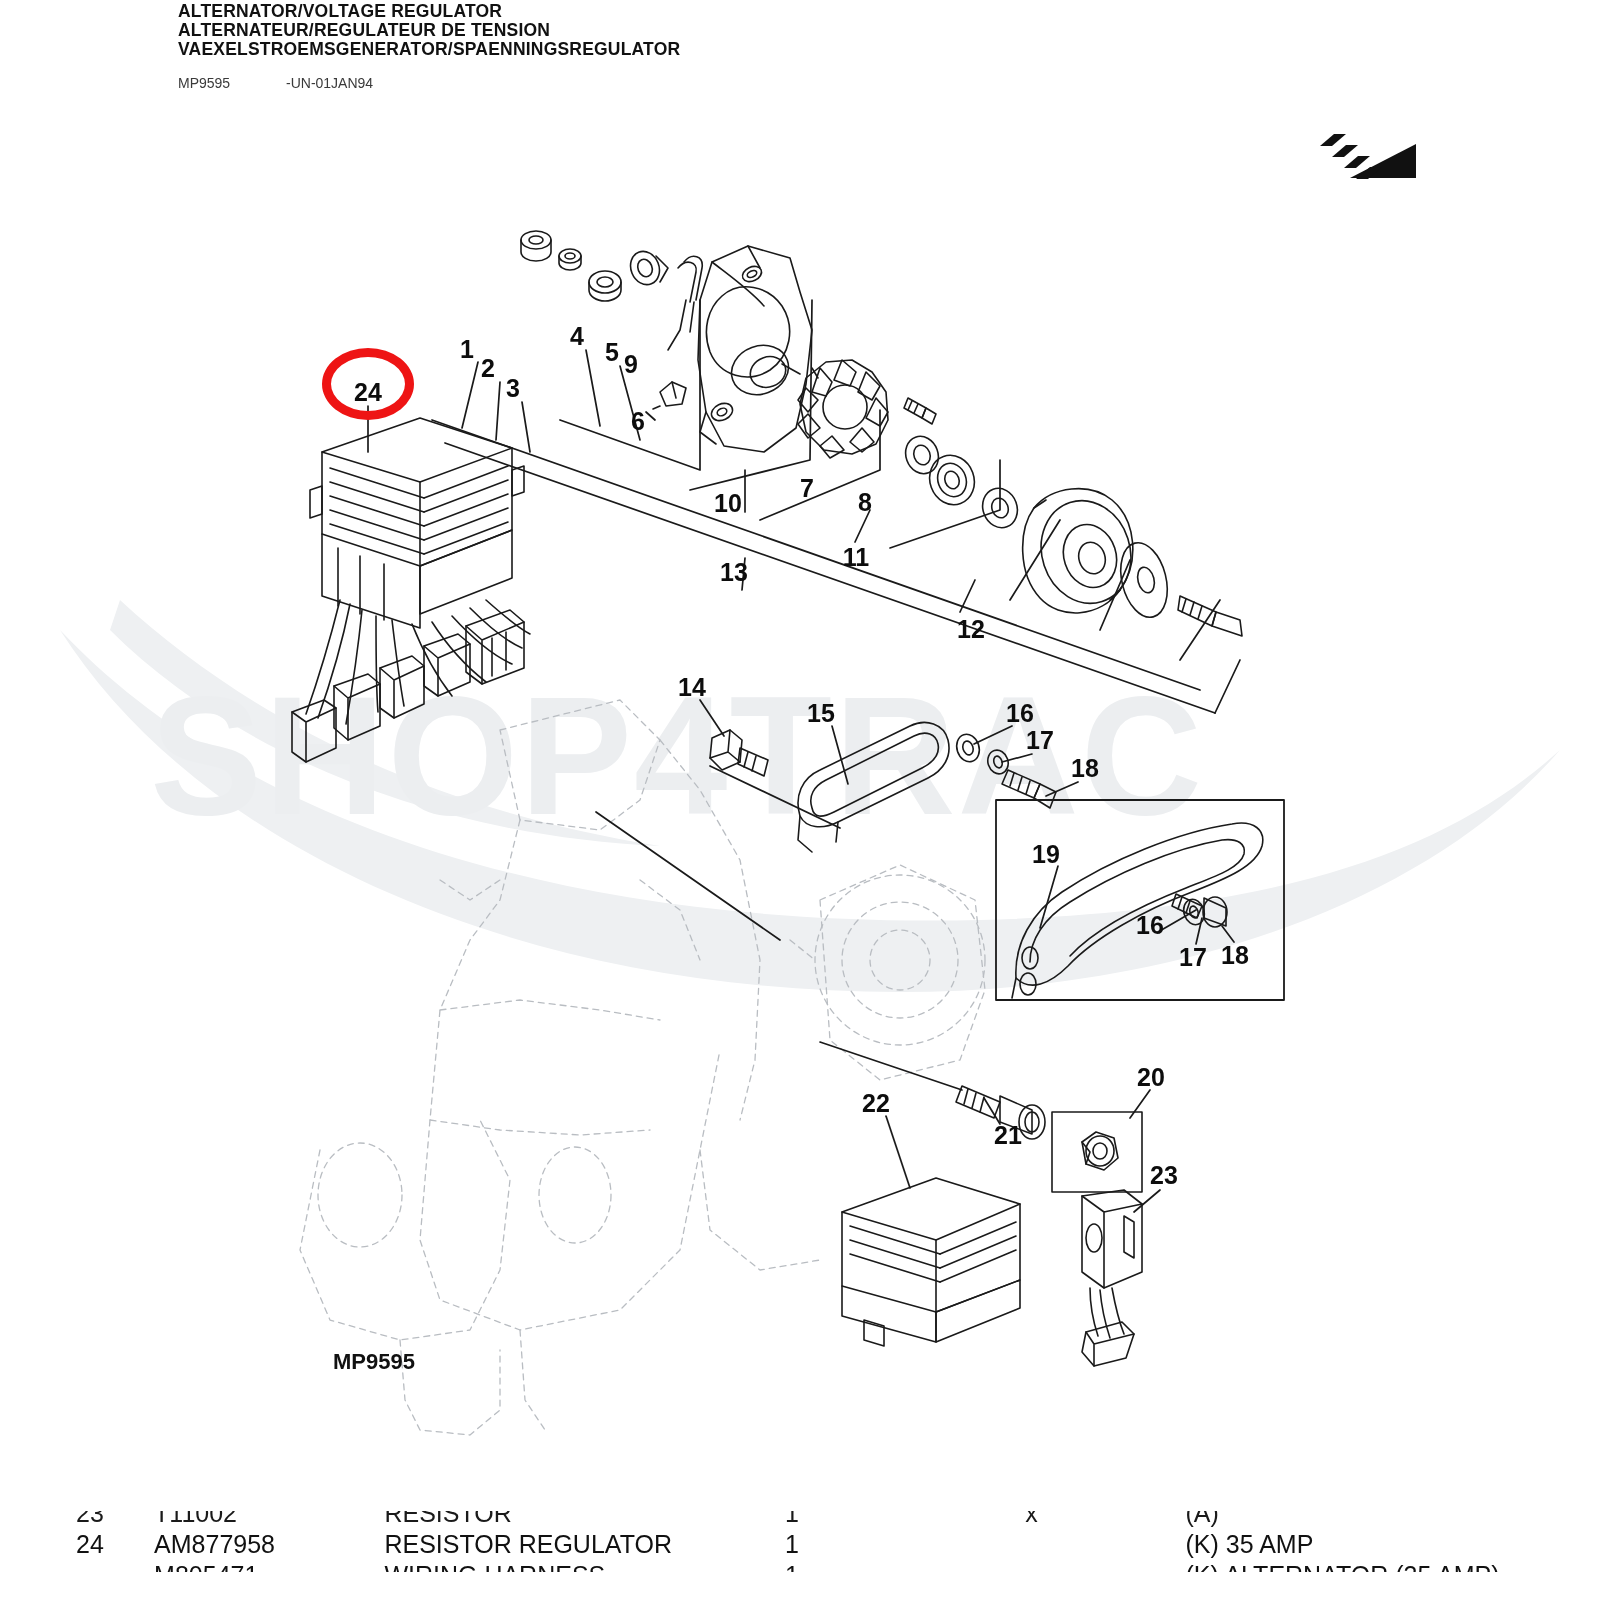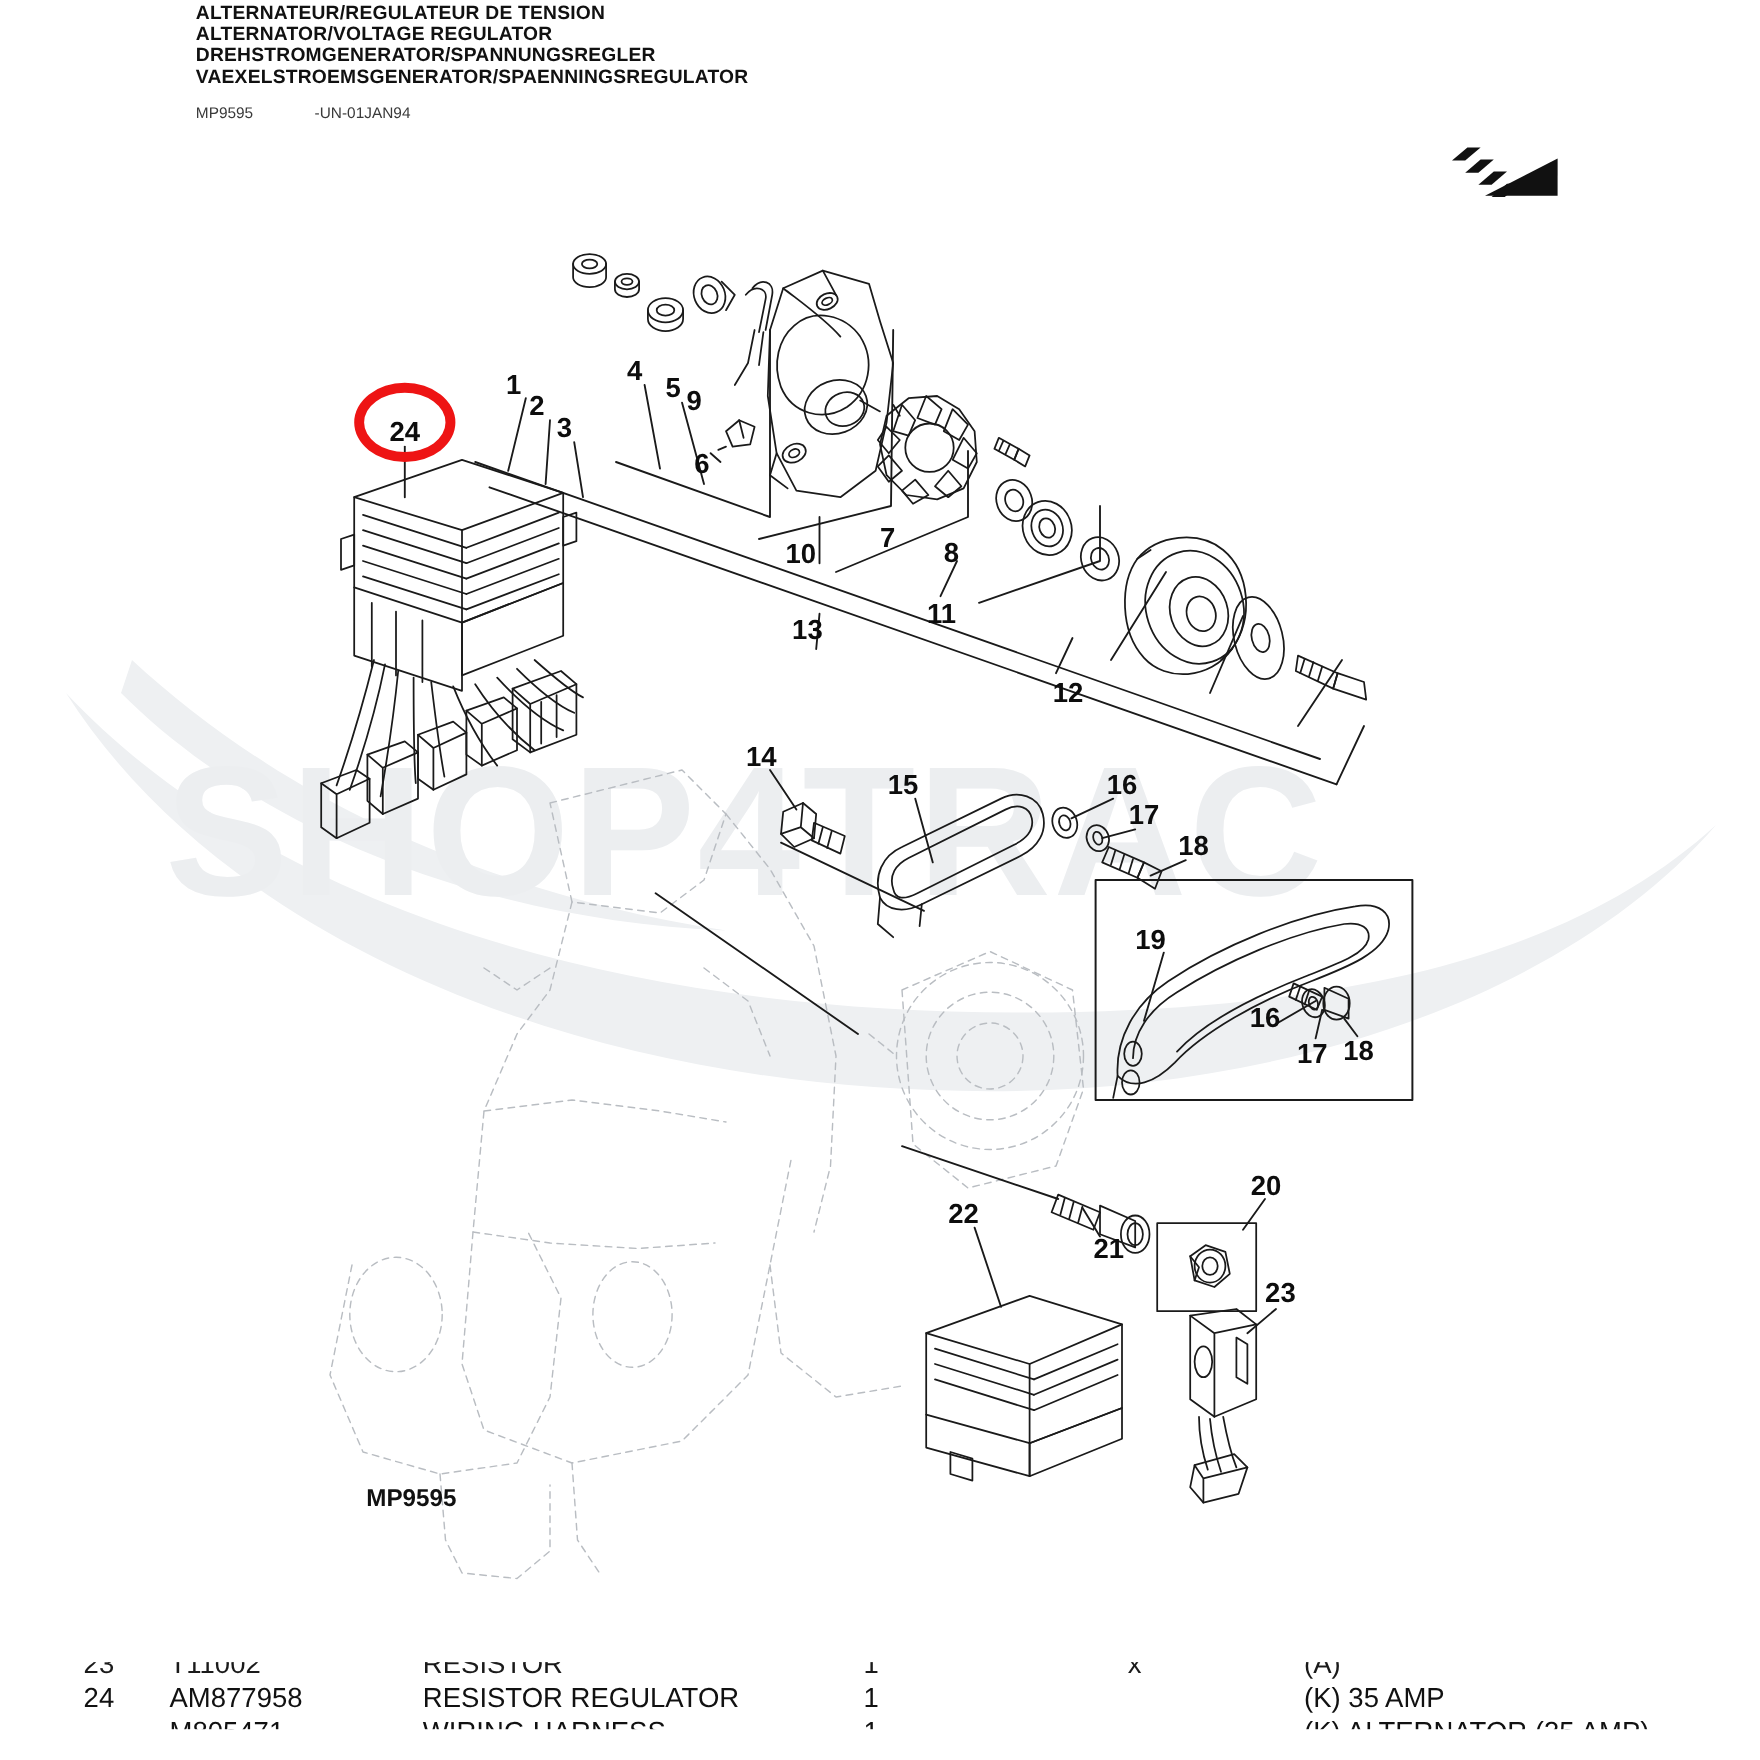--- a/index.html
+++ b/index.html
@@ -158,23 +158,22 @@
   <div id="watermark">
     <svg width="1600" height="420" viewBox="0 0 1600 420">
       <path d="M 60 30 C 220 200 520 330 980 320 C 1280 312 1450 250 1560 150
                C 1430 300 1180 392 900 392 C 520 392 200 250 60 30 Z" fill="#eef0f2"></path>
       <path d="M 120 0 C 250 120 430 210 660 246 C 430 236 230 150 110 30 Z" fill="#eef0f2"></path>
     </svg>
     <div id="watermark-text">SHOP4TRAC</div>
   </div>
 
   <div id="title-block">
+    <div class="tline">ALTERNATOR/VOLTAGE REGULATOR</div>
     <div class="tline">ALTERNATEUR/REGULATEUR DE TENSION</div>
-    <div class="tline">ALTERNATOR/VOLTAGE REGULATOR</div>
-    <div class="tline">DREHSTROMGENERATOR/SPANNUNGSREGLER</div>
     <div class="tline">VAEXELSTROEMSGENERATOR/SPAENNINGSREGULATOR</div>
     <div id="figure-meta">
       <span class="meta-code">MP9595</span><span>-UN-01JAN94</span>
     </div>
   </div>
 
   <svg id="arrow-logo" viewBox="0 0 110 62">
     <polygon points="38,54 104,54 104,20" fill="#111111"></polygon>
     <g fill="#111111">
       <polygon points="8,22 22,10 34,10 20,22"></polygon>

